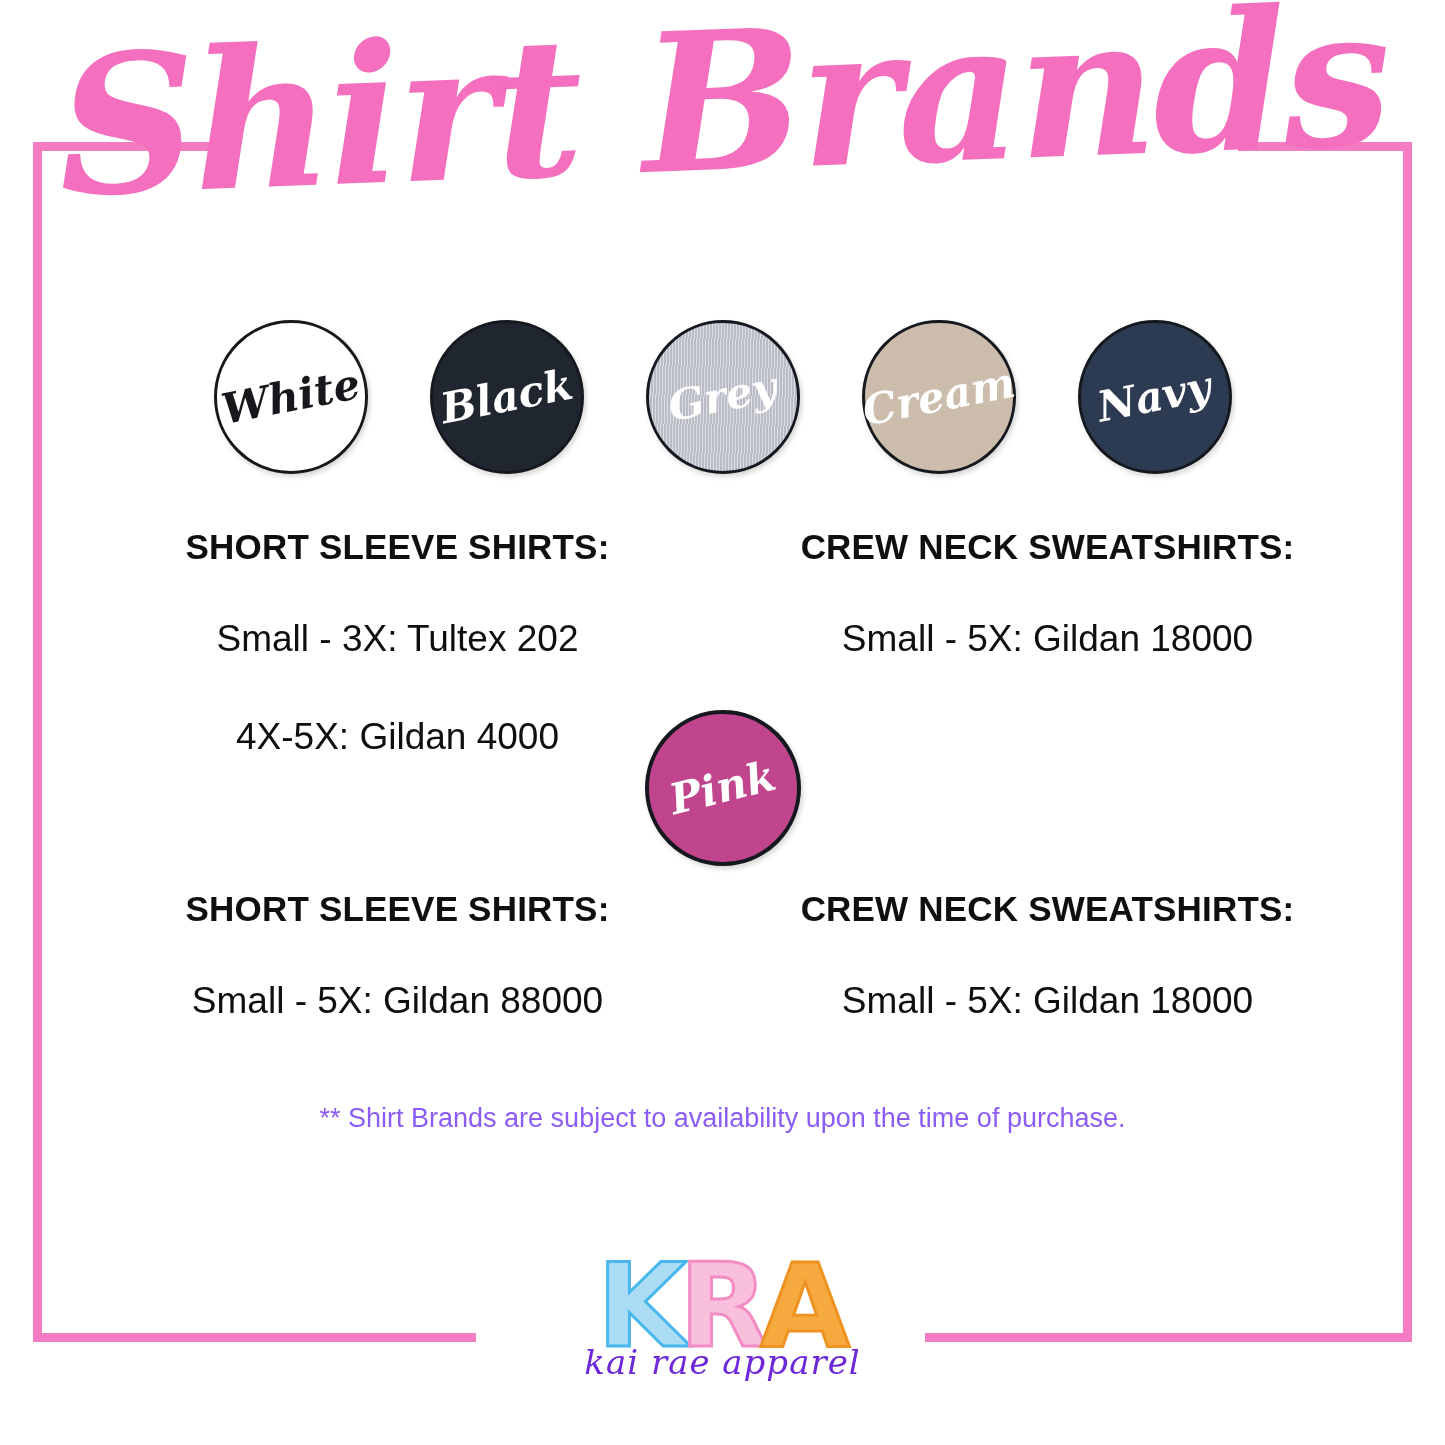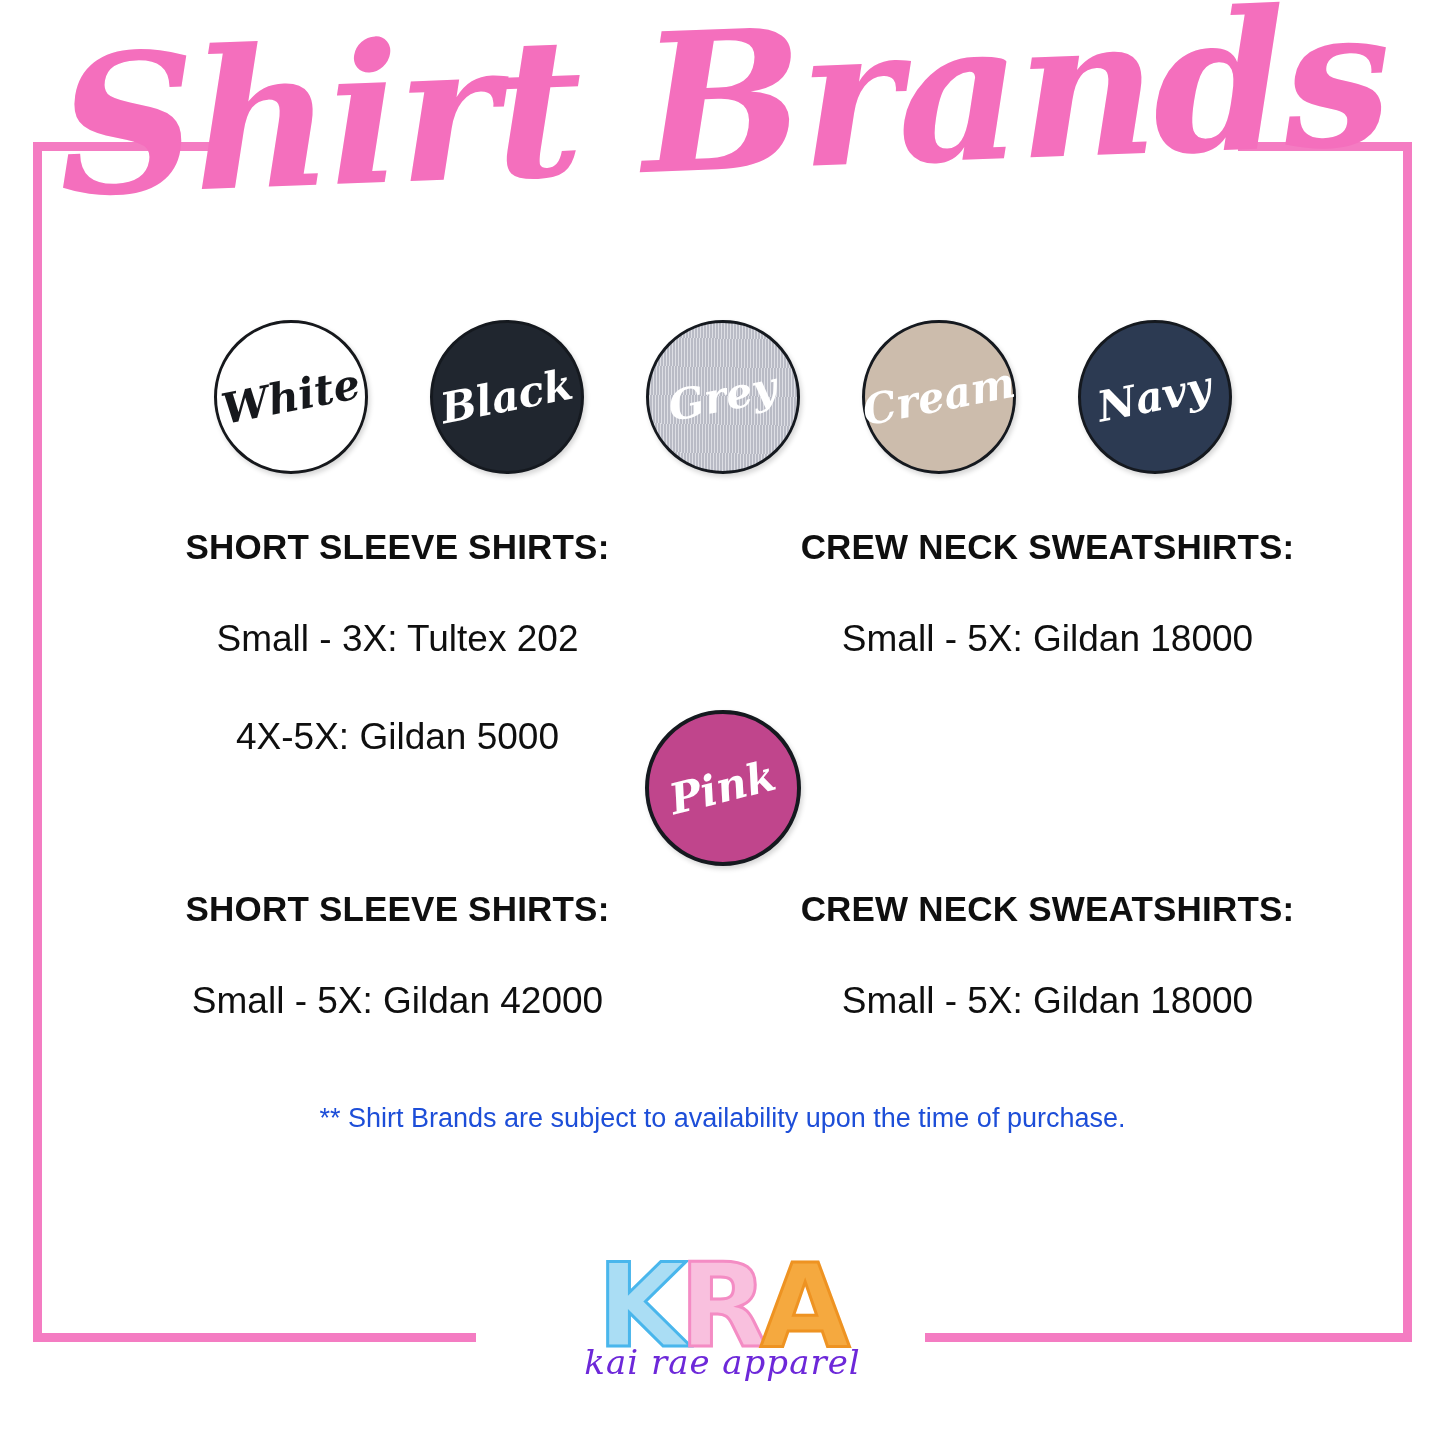--- a/index.html
+++ b/index.html
@@ -125,21 +125,21 @@
   .blk-cn-top { left: 750px;  top: 528px;  width: 595px; }
   .blk-ss-bot { left: 100px;  top: 890px;  width: 595px; }
   .blk-cn-bot { left: 750px;  top: 890px;  width: 595px; }
 
   
   .disclaimer {
     position: absolute;
     left: 0; right: 0;
     top: 1097px;
     text-align: center;
-    color: #1d4ed8;
+    color: #8b5cf6;
     font-size: 27px;
     line-height: 1.62;
   }
 
   
   .logo {
     position: absolute;
     left: 0; right: 0;
     top: 1248px;
     text-align: center;
@@ -206,37 +206,37 @@
       <span class="swatch-label">Cream</span>
     </div>
     <div class="swatch sw-navy">
       <span class="swatch-label">Navy</span>
     </div>
   </div>
 
   <div class="info-block blk-ss-top">
     <div class="info-head">SHORT SLEEVE SHIRTS:</div>
     <div class="info-line">Small - 3X: Tultex 202</div>
-    <div class="info-line">4X-5X: Gildan 5000</div>
+    <div class="info-line">4X-5X: Gildan 4000</div>
   </div>
 
   <div class="info-block blk-cn-top">
     <div class="info-head">CREW NECK SWEATSHIRTS:</div>
     <div class="info-line">Small - 5X: Gildan 18000</div>
   </div>
 
   <div class="pink-row">
     <div class="swatch sw-pink">
       <span class="swatch-label">Pink</span>
     </div>
   </div>
 
   <div class="info-block blk-ss-bot">
     <div class="info-head">SHORT SLEEVE SHIRTS:</div>
-    <div class="info-line">Small - 5X: Gildan 42000</div>
+    <div class="info-line">Small - 5X: Gildan 88000</div>
   </div>
 
   <div class="info-block blk-cn-bot">
     <div class="info-head">CREW NECK SWEATSHIRTS:</div>
     <div class="info-line">Small - 5X: Gildan 18000</div>
   </div>
 
   <div class="disclaimer">
     <div>** Shirt Brands are subject to availability upon the time of purchase.</div>
   </div>

